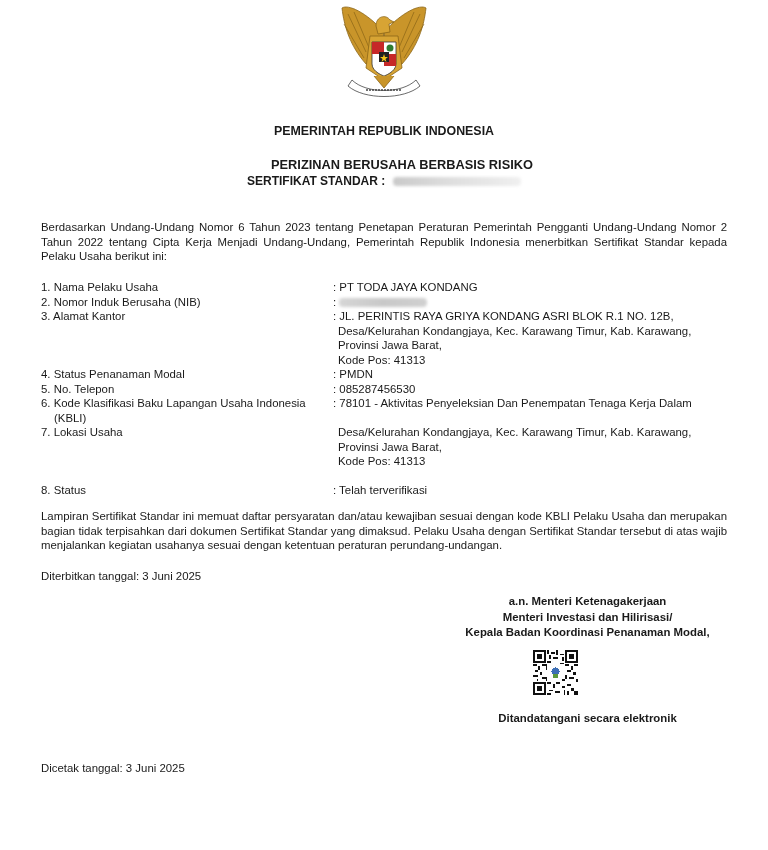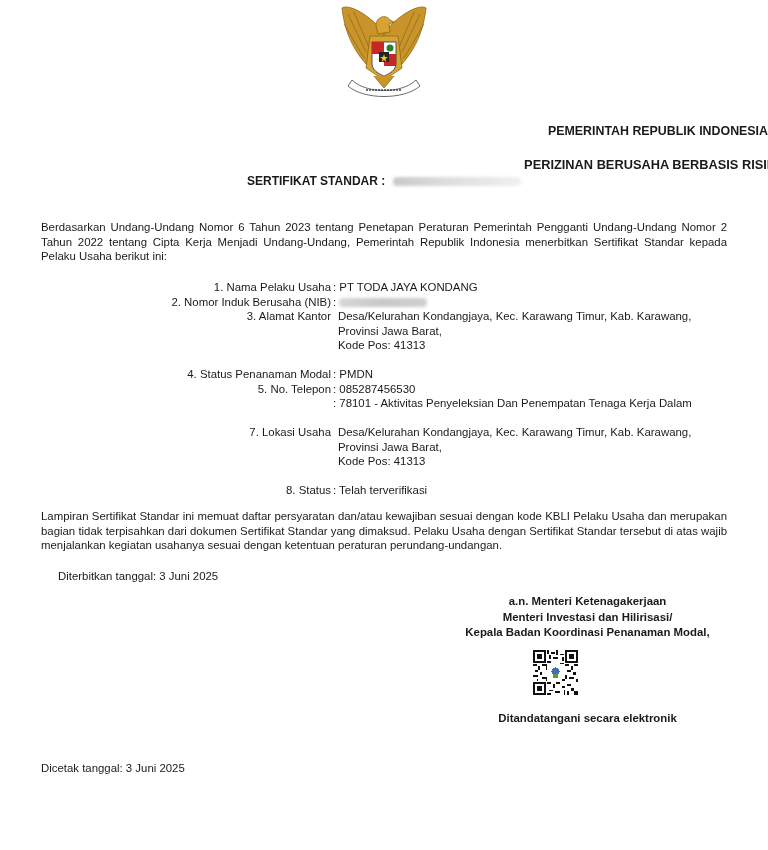--- a/index.html
+++ b/index.html
@@ -3,35 +3,35 @@
 <meta charset="utf-8">
 <style>
   html, body { margin: 0; padding: 0; background: #ffffff; }
   body {
     width: 768px; height: 850px; position: relative; overflow: hidden;
     font-family: "Liberation Sans", "DejaVu Sans", sans-serif;
     color: #1a1a1a; font-size: 11.4px;
   }
   .abs { position: absolute; }
   .emblem { left: 336px; top: 2px; width: 96px; height: 102px; }
-  .center { left: 0; width: 768px; text-align: right; font-weight: bold; }
+  .center { left: 0; width: 768px; text-align: center; font-weight: bold; }
   .h-gov { top: 124px; font-size: 12.4px; }
   .h-title { top: 157px; font-size: 12.8px; left: 18px; }
   .h-cert { top: 174px; left: 247px; font-size: 12px; font-weight: bold; white-space: nowrap; }
   .blur-cert { display: inline-block; vertical-align: middle; width: 128px; height: 9px; margin-left: 4px;
     background: linear-gradient(90deg,#c9c9c9,#dcdcdc 40%,#e6e6e6 70%,#f0f0f0); border-radius: 4px; filter: blur(1.5px); }
   .para { left: 41px; width: 686px; text-align: justify; line-height: 14.5px; }
   .p1 { top: 220px; }
   .row { left: 41px; width: 700px; line-height: 14.5px; }
-  .row .lbl { position: absolute; left: 0; width: 290px; text-align: right; }
+  .row .lbl { position: absolute; left: 0; width: 290px; }
   .row .val { position: absolute; left: 292px; width: 405px; }
   .blur-nib { display: inline-block; width: 88px; height: 9px; vertical-align: middle;
     background: linear-gradient(90deg,#d6d6d6,#c8c8c8 50%,#d0d0d0); border-radius: 4px; filter: blur(1.4px); }
   .p2 { top: 509px; }
-  .issued { top: 570px; left: 41px; margin-left: 17px; }
+  .issued { top: 570px; left: 41px; }
   .sign { left: 400px; width: 375px; text-align: center; font-weight: bold; line-height: 15.5px; top: 594px; }
   .qr { left: 533px; top: 650px; width: 45px; height: 45px; }
   .esign { left: 400px; width: 375px; text-align: center; font-weight: bold; top: 712px; }
   .printed { top: 762px; left: 41px; }
 </style>
 </head>
 <body>
 
 <svg class="abs emblem" viewBox="0 0 96 102">
 
@@ -76,35 +76,38 @@
   <span class="lbl">1. Nama Pelaku Usaha</span>
   <span class="val">: PT TODA JAYA KONDANG</span>
 </div>
 <div class="abs row" style="top:294.5px;">
   <span class="lbl">2. Nomor Induk Berusaha (NIB)</span>
   <span class="val"><span>:</span> <span class="blur-nib"></span></span>
 </div>
 <div class="abs row" style="top:309px;">
   <span class="lbl">3. Alamat Kantor</span>
   <span class="val">
+    <div>: JL. PERINTIS RAYA GRIYA KONDANG ASRI BLOK R.1 NO. 12B,</div>
     <div style="padding-left:5px">Desa/Kelurahan Kondangjaya, Kec. Karawang Timur, Kab. Karawang,</div>
     <div style="padding-left:5px">Provinsi Jawa Barat,</div>
     <div style="padding-left:5px">Kode Pos: 41313</div>
   </span>
 </div>
 <div class="abs row" style="top:367px;">
   <span class="lbl">4. Status Penanaman Modal</span>
   <span class="val">: PMDN</span>
 </div>
 <div class="abs row" style="top:381.5px;">
   <span class="lbl">5. No. Telepon</span>
   <span class="val">: 085287456530</span>
 </div>
 <div class="abs row" style="top:396px;">
   <span class="lbl">
+    <div>6. Kode Klasifikasi Baku Lapangan Usaha Indonesia</div>
+    <div style="padding-left:13px">(KBLI)</div>
   </span>
   <span class="val">
     <div>: 78101 - Aktivitas Penyeleksian Dan Penempatan Tenaga Kerja Dalam</div>
   </span>
 </div>
 <div class="abs row" style="top:425px;">
   <span class="lbl">7. Lokasi Usaha</span>
   <span class="val">
     <div style="padding-left:5px">Desa/Kelurahan Kondangjaya, Kec. Karawang Timur, Kab. Karawang,</div>
     <div style="padding-left:5px">Provinsi Jawa Barat,</div>

